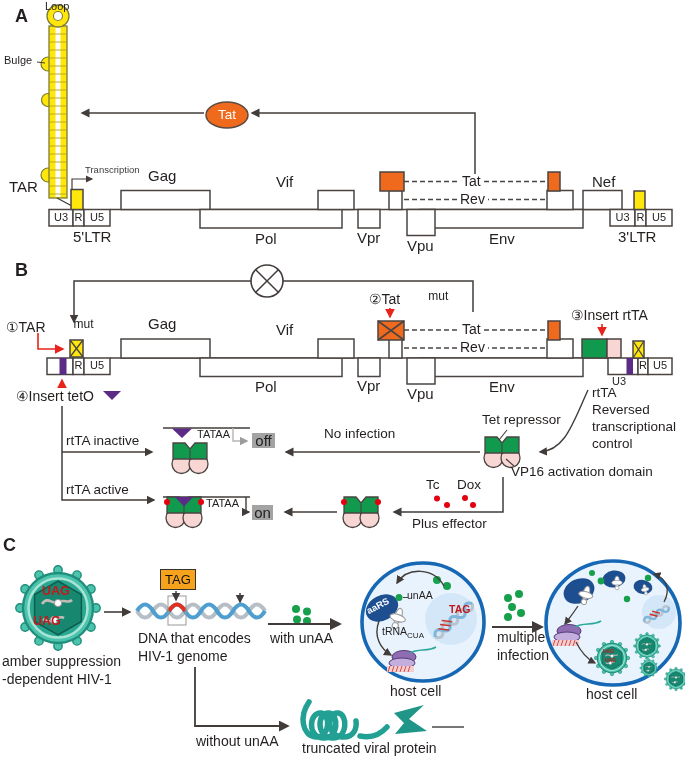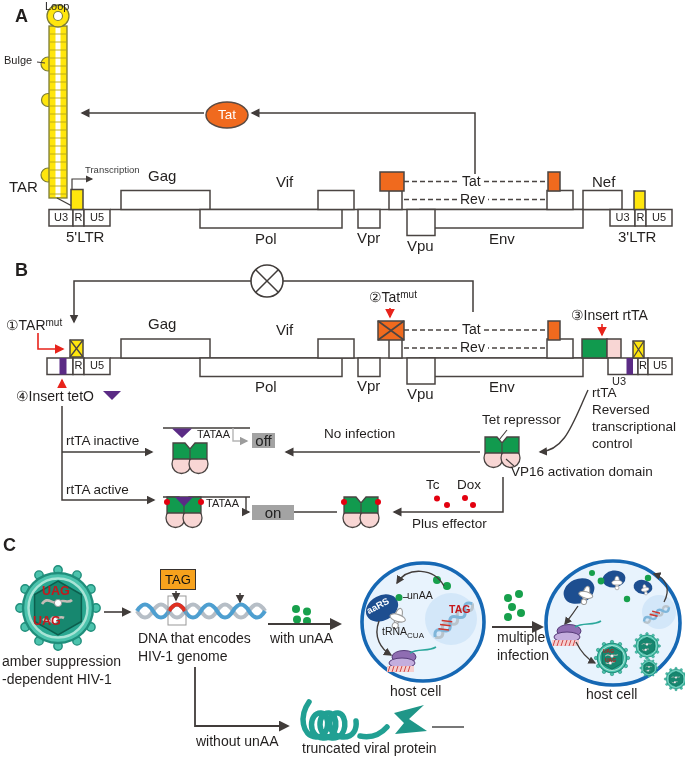--- a/index.html
+++ b/index.html
@@ -15,21 +15,21 @@
   .cap15{font-size:15px;}
   .dashlab{font-size:14px;background:#fff;padding:0 3px;}
   .red{color:#c5181c;font-weight:bold;}
   .white{color:#fff;}
   .badge{position:absolute;display:flex;align-items:center;justify-content:center;
          background:#f7a21d;border:1.6px solid #38322e;font-size:13px;color:#111;}
   .state{position:absolute;display:flex;align-items:center;justify-content:center;
          background:#a3a3a3;color:#222;font-size:15px;}
   .c14{font-size:14px;}
   .c13{font-size:13.5px;}
-  sup{font-size:10px;vertical-align:4px;}
+  sup{font-size:12px;vertical-align:4px;padding-left:28px;}
   sub{font-size:8px;vertical-align:-3px;}
   .wm{font-size:20px;font-weight:bold;color:#000;}
   .uagtiny{font-size:5px;font-weight:bold;color:#c5181c;}
 </style>
 </head>
 <body>
 
 <div id="stage">
 
 <svg id="art" width="685" height="758" viewBox="0 0 685 758">
@@ -376,21 +376,21 @@
   <div class="t gene" style="left:276px;top:174px">Vif</div>
   <div class="t gene" style="left:357px;top:230px">Vpr</div>
   <div class="t gene" style="left:407px;top:238px">Vpu</div>
   <div class="t gene" style="left:489px;top:231px">Env</div>
   <div class="t gene" style="left:592px;top:174px">Nef</div>
   <div class="t dashlab" style="left:459px;top:174px">Tat</div>
   <div class="t dashlab" style="left:457px;top:192px">Rev</div>
   <div class="t ltr" style="left:49px;top:212px;width:24px">U3</div>
   <div class="t ltr" style="left:73px;top:212px;width:11px">R</div>
   <div class="t ltr" style="left:84px;top:212px;width:26px">U5</div>
-  <div class="t cap15" style="left:66px;top:229px">5'LTR</div>
+  <div class="t cap15" style="left:73px;top:229px">5'LTR</div>
   <div class="t ltr" style="left:610px;top:212px;width:25px">U3</div>
   <div class="t ltr" style="left:635px;top:212px;width:11px">R</div>
   <div class="t ltr" style="left:646px;top:212px;width:26px">U5</div>
   <div class="t cap15" style="left:618px;top:229px">3'LTR</div>
 
   <div class="t panel" style="left:15px;top:261px">B</div>
   <div class="t c14" style="left:6px;top:318px"><span>①TAR</span><sup>mut</sup></div>
   <div class="t c14" style="left:369px;top:290px"><span>②Tat</span><sup>mut</sup></div>
   <div class="t c14" style="left:571px;top:308px">③Insert rtTA</div>
   <div class="t c14" style="left:16px;top:389px">④Insert tetO</div>
@@ -415,21 +415,21 @@
   <div class="t c13" style="left:511px;top:465px">VP16 activation domain</div>
   <div class="t c13" style="left:324px;top:427px">No infection</div>
   <div class="t c13" style="left:412px;top:517px">Plus effector</div>
   <div class="t c13" style="left:426px;top:478px">Tc</div>
   <div class="t c13" style="left:457px;top:478px">Dox</div>
   <div class="t c13" style="left:66px;top:434px">rtTA inactive</div>
   <div class="t c13" style="left:66px;top:483px">rtTA active</div>
   <div class="t small" style="left:197px;top:429px">TATAA</div>
   <div class="t small" style="left:206px;top:498px">TATAA</div>
   <div class="state" style="left:252px;top:433px;width:23px;height:15px">off</div>
-  <div class="state" style="left:252px;top:505px;width:42px;height:15px">on</div>
+  <div class="state" style="left:252px;top:505px;width:21px;height:15px">on</div>
 
   <div class="t panel" style="left:3px;top:536px">C</div>
   <div class="t red" style="left:42px;top:585px;font-size:12.5px">UAG</div>
   <div class="t red" style="left:33px;top:615px;font-size:12.5px">UAG</div>
   <div class="t c14" style="left:2px;top:654px">amber suppression</div>
   <div class="t c14" style="left:2px;top:672px">-dependent HIV-1</div>
   <div class="badge" style="left:160px;top:569px;width:34px;height:19px">TAG</div>
   <div class="t c14" style="left:138px;top:631px">DNA that encodes</div>
   <div class="t c14" style="left:138px;top:649px">HIV-1 genome</div>
   <div class="t c14" style="left:270px;top:631px">with unAA</div>

